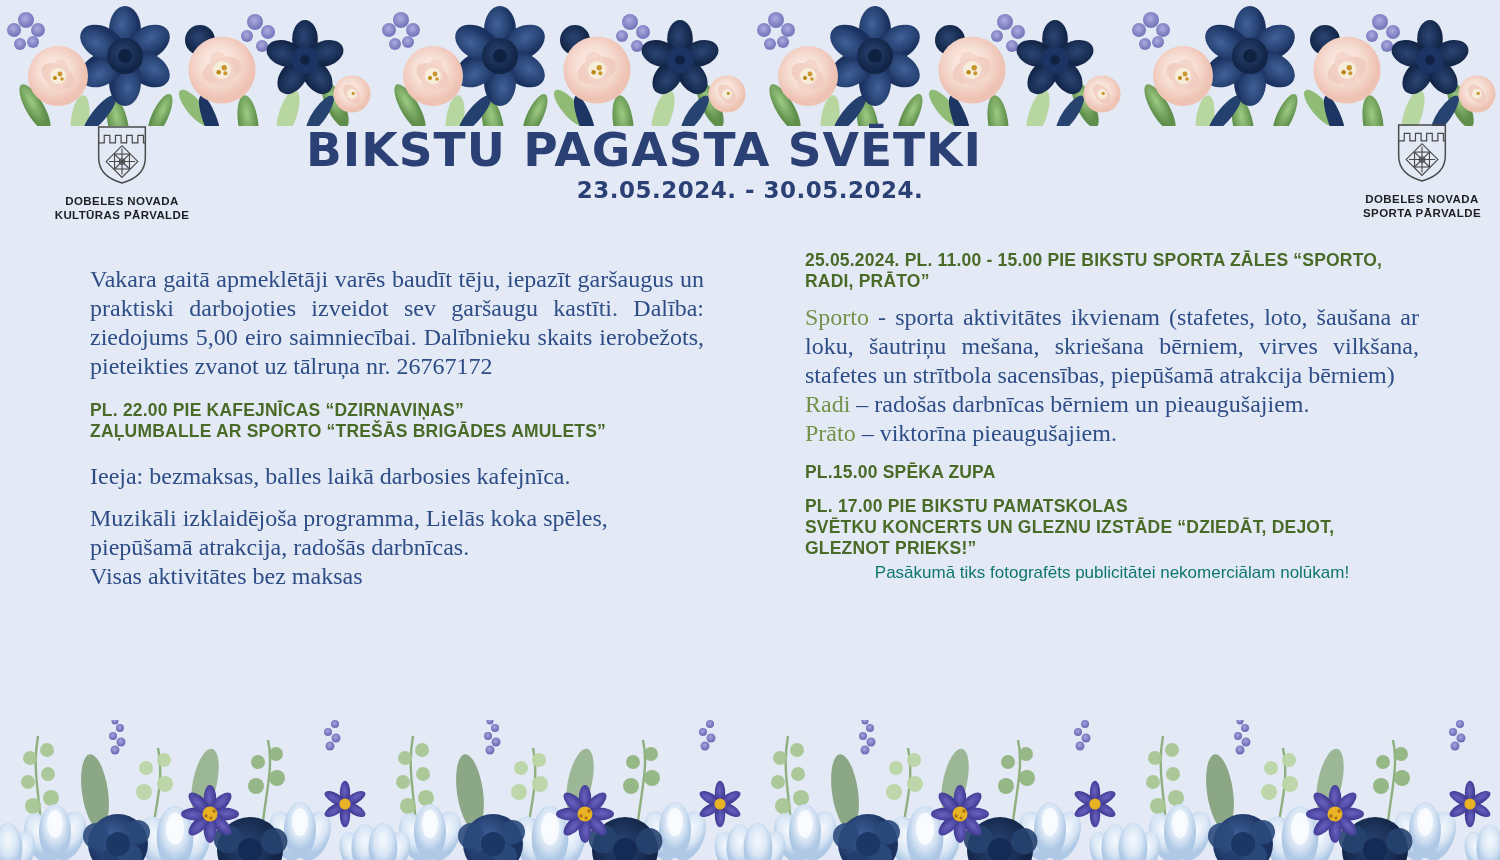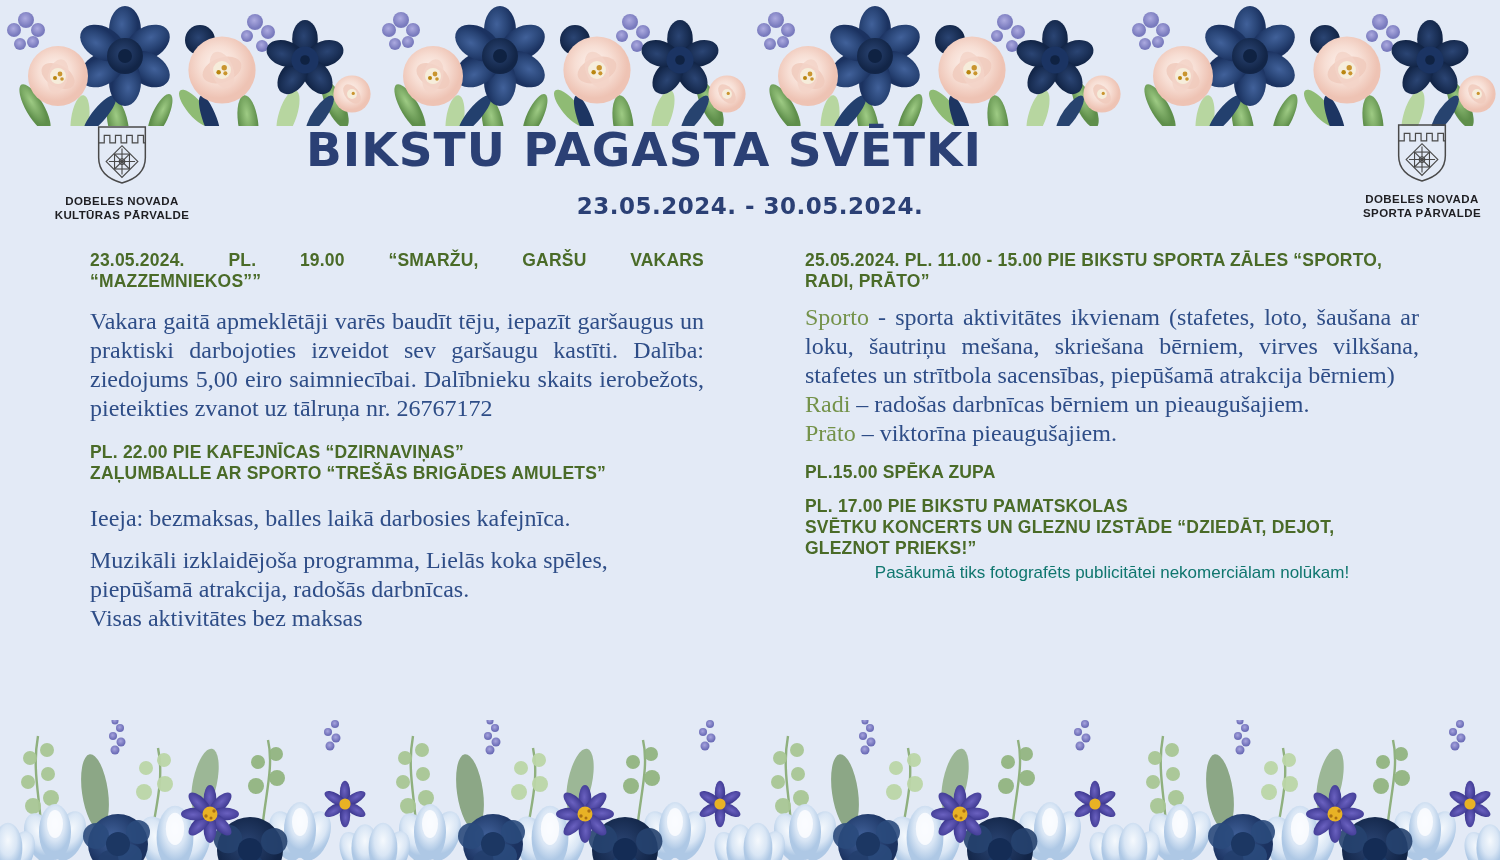--- a/index.html
+++ b/index.html
@@ -11,21 +11,21 @@
 
   .logo{position:absolute;width:180px;text-align:center;}
   .logo.left{left:32px;top:124px;}
   .logo.right{left:1332px;top:122px;}
   .logo svg{width:56px;height:62px;}
   .logo .cap{margin-top:4px;font-size:11.5px;font-weight:bold;color:#1e1e22;letter-spacing:.4px;line-height:14px;}
 
   .title{position:absolute;left:0;top:122px;width:1288px;text-align:center;
          font-family:"DejaVu Sans",sans-serif;font-weight:800;font-size:47px;
          color:#2b4075;letter-spacing:1px;}
-  .dates{position:absolute;left:0;top:193px;width:1500px;text-align:center;
+  .dates{position:absolute;left:0;top:177px;width:1500px;text-align:center;
          font-family:"DejaVu Sans",sans-serif;font-weight:800;font-size:23px;color:#2b4075;letter-spacing:.5px;}
 
   .col{position:absolute;top:250px;width:614px;}
   .col.left{left:90px;}
   .col.right{left:805px;}
 
   .h{font-size:17.5px;font-weight:bold;color:#4a6b28;line-height:21px;letter-spacing:.2px;}
   .h .jline{display:block;text-align:justify;text-align-last:justify;}
   .h .line{display:block;}
   .serif{font-family:"Liberation Serif",serif;font-size:24px;color:#2e4d87;line-height:29px;}
@@ -191,24 +191,20 @@
     <div class="cap">
       <div>DOBELES NOVADA</div>
       <div>SPORTA PĀRVALDE</div>
     </div>
   </div>
 
   <div class="title">BIKSTU PAGASTA SVĒTKI</div>
   <div class="dates">23.05.2024. - 30.05.2024.</div>
 
   <div class="col left">
-    <div class="h">
-      <span class="jline">23.05.2024. PL. 19.00 “SMARŽU, GARŠU VAKARS</span>
-      <span class="line">“MAZZEMNIEKOS””</span>
-    </div>
     <p class="serif just m-b1">Vakara gaitā apmeklētāji varēs baudīt tēju, iepazīt garšaugus un praktiski darbojoties izveidot sev garšaugu kastīti. Dalība: ziedojums 5,00 eiro saimniecībai. Dalībnieku skaits ierobežots, pieteikties zvanot uz tālruņa nr. 26767172</p>
 
     <div class="h" style="margin-top:19px;">
       <span class="line">PL. 22.00 PIE KAFEJNĪCAS “DZIRNAVIŅAS”</span>
       <span class="line">ZAĻUMBALLE AR SPORTO “TREŠĀS BRIGĀDES AMULETS”</span>
     </div>
     <p class="serif" style="margin-top:20px;">Ieeja: bezmaksas, balles laikā darbosies kafejnīca.</p>
 
     <p class="serif" style="margin-top:13px;">Muzikāli izklaidējoša programma, Lielās koka spēles, piepūšamā atrakcija, radošās darbnīcas.</p>
     <p class="serif">Visas aktivitātes bez maksas</p>

